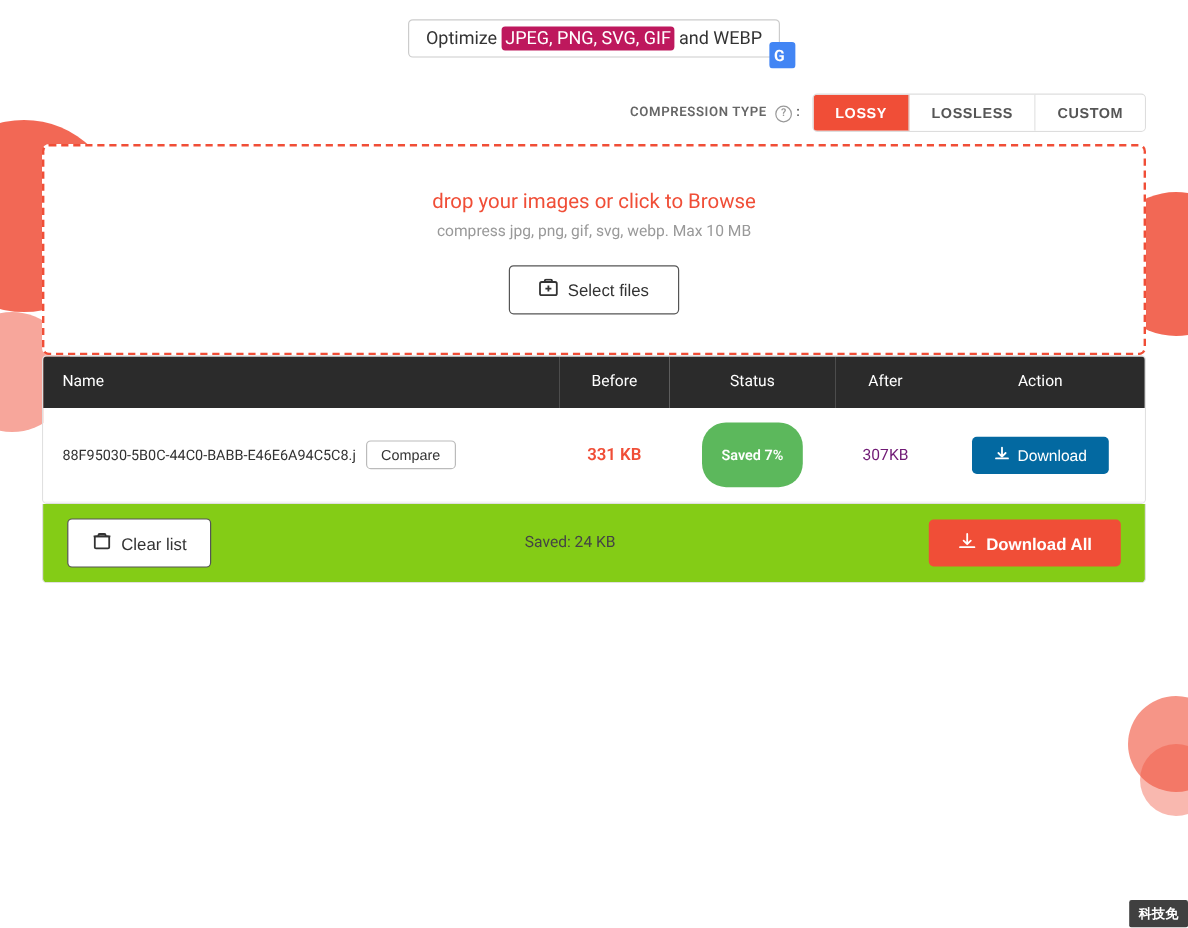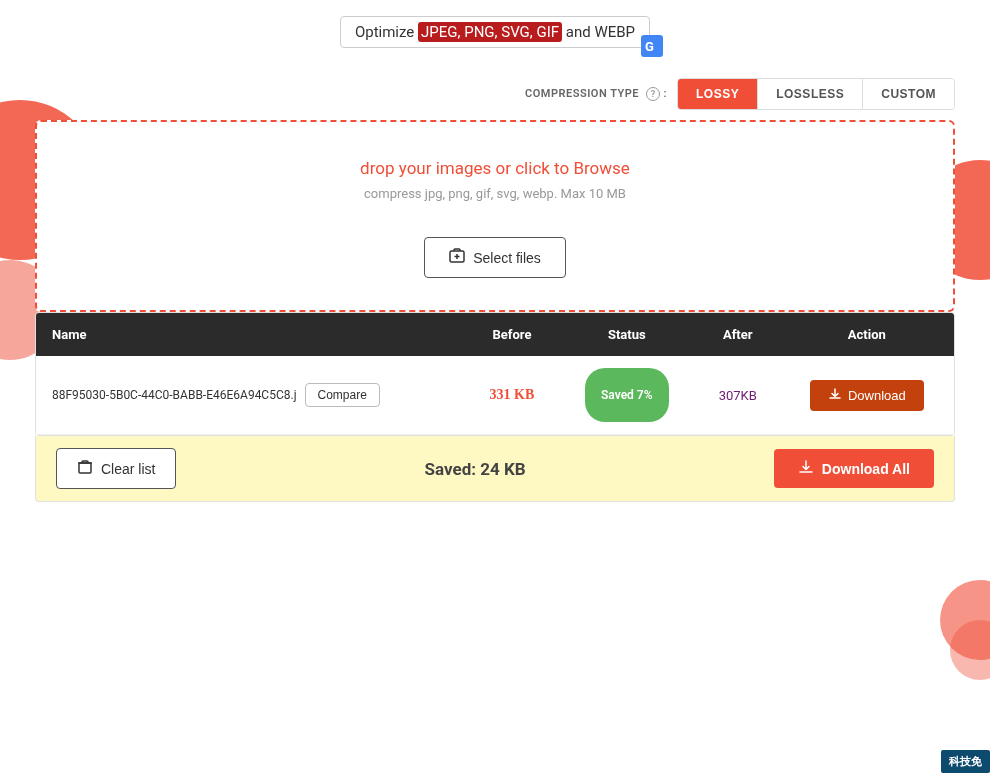--- a/index.html
+++ b/index.html
@@ -104,21 +104,21 @@
     }
     .subtitle-inner {
       border: 1.5px solid #ccc;
       border-radius: 4px;
       padding: 6px 14px;
       font-size: 15px;
       color: #333;
       position: relative;
     }
     .subtitle-highlight {
-      background: #b91c1c;
+      background: #be185d;
       color: #fff;
       border-radius: 3px;
       padding: 1px 3px;
     }
     .translate-icon {
       position: absolute;
       right: -14px;
       bottom: -10px;
       width: 22px;
       height: 22px;
@@ -180,21 +180,21 @@
       margin-bottom: 0;
     }
     .drop-zone-title {
       color: #f04e37;
       font-size: 17px;
       margin-bottom: 8px;
     }
     .drop-zone-subtitle {
       color: #999;
       font-size: 13px;
-      margin-bottom: 36px;
+      margin-bottom: 20px;
     }
     .select-files-btn {
       display: inline-flex;
       align-items: center;
       gap: 8px;
       padding: 10px 24px;
       border: 1.5px solid #555;
       border-radius: 4px;
       background: #fff;
       font-size: 14px;
@@ -215,21 +215,21 @@
       width: 100%;
       border-collapse: collapse;
     }
     .file-table thead tr {
       background: #2b2b2b;
       color: #fff;
     }
     .file-table th {
       padding: 14px 16px;
       font-size: 13px;
-      font-weight: 700;
+      font-weight: 400;
       text-align: center;
     }
     .file-table th:first-child {
       text-align: left;
     }
     .file-table td {
       padding: 12px 16px;
       font-size: 13px;
       text-align: center;
       border-bottom: 1px solid #f0f0f0;
@@ -257,99 +257,98 @@
       border-radius: 4px;
       background: #fff;
       font-size: 12px;
       color: #333;
       cursor: pointer;
     }
     .before-size {
       color: #f04e37;
       font-weight: 600;
       font-size: 14px;
-      font-family: Liberation Serif, serif;
     }
     .status-badge {
       display: inline-block;
       background: #5cb85c;
       color: #fff;
       border-radius: 20px;
       padding: 20px 16px;
       font-size: 12px;
       font-weight: 600;
     }
     .after-size {
       color: #701a75;
       font-size: 13px;
     }
     .download-btn {
       display: inline-flex;
       align-items: center;
       gap: 6px;
       padding: 7px 18px;
-      background: #c2410c;
+      background: #0369a1;
       color: #fff;
       border: none;
       border-radius: 4px;
       font-size: 13px;
       font-weight: 500;
       cursor: pointer;
     }
 
     
     .bottom-bar {
       width: 920px;
       display: flex;
       align-items: center;
       justify-content: space-between;
-      background: #fef9c3;
+      background: #84cc16;
       border: 1px solid #e0e0e0;
       border-top: none;
       border-radius: 0 0 4px 4px;
       padding: 12px 20px;
     }
     .clear-list-btn {
       display: inline-flex;
       align-items: center;
       gap: 8px;
       padding: 10px 20px;
       border: 1.5px solid #555;
       border-radius: 4px;
       background: #fff;
       font-size: 14px;
       font-weight: 500;
       color: #333;
       cursor: pointer;
     }
     .saved-text {
-      font-size: 17px;
+      font-size: 13px;
       color: #444;
-      font-weight: 700;
+      font-weight: 400;
     }
     .download-all-btn {
       display: inline-flex;
       align-items: center;
       gap: 8px;
       padding: 10px 24px;
       background: #f04e37;
       color: #fff;
       border: none;
       border-radius: 4px;
       font-size: 14px;
       font-weight: 600;
       cursor: pointer;
     }
 
     
     .watermark-badge {
       position: absolute;
       bottom: 0;
       right: 0;
-      background: #0c4a6e;
+      background: #404040;
       color: #fff;
       font-size: 11px;
       font-weight: 700;
       padding: 4px 8px;
       border-radius: 2px;
       z-index: 10;
     }
 
     
     .content-section {

